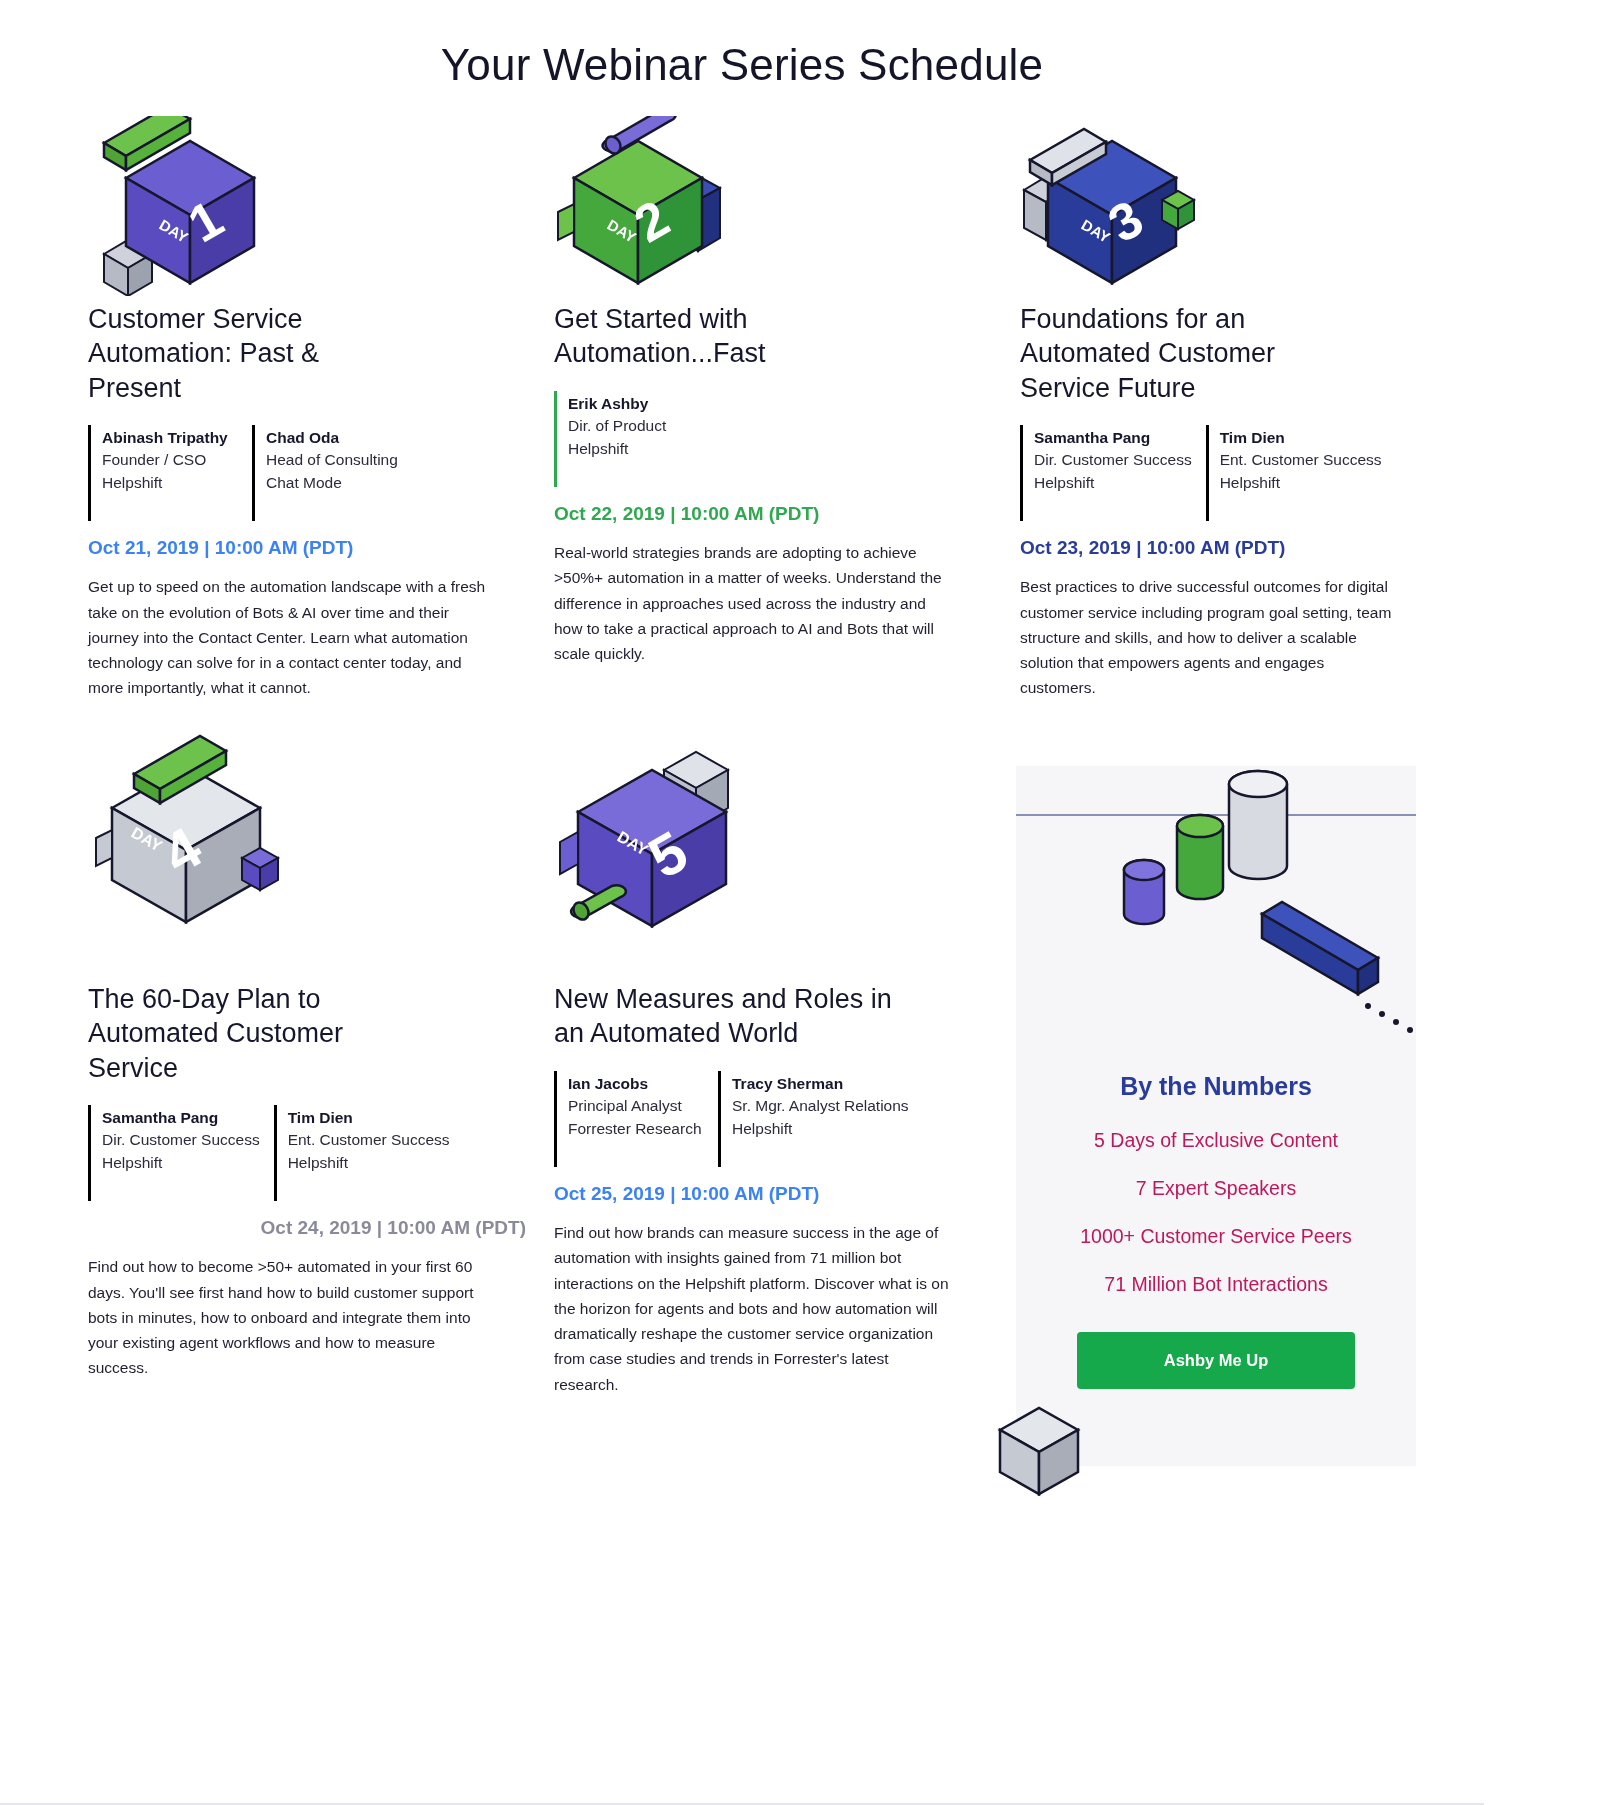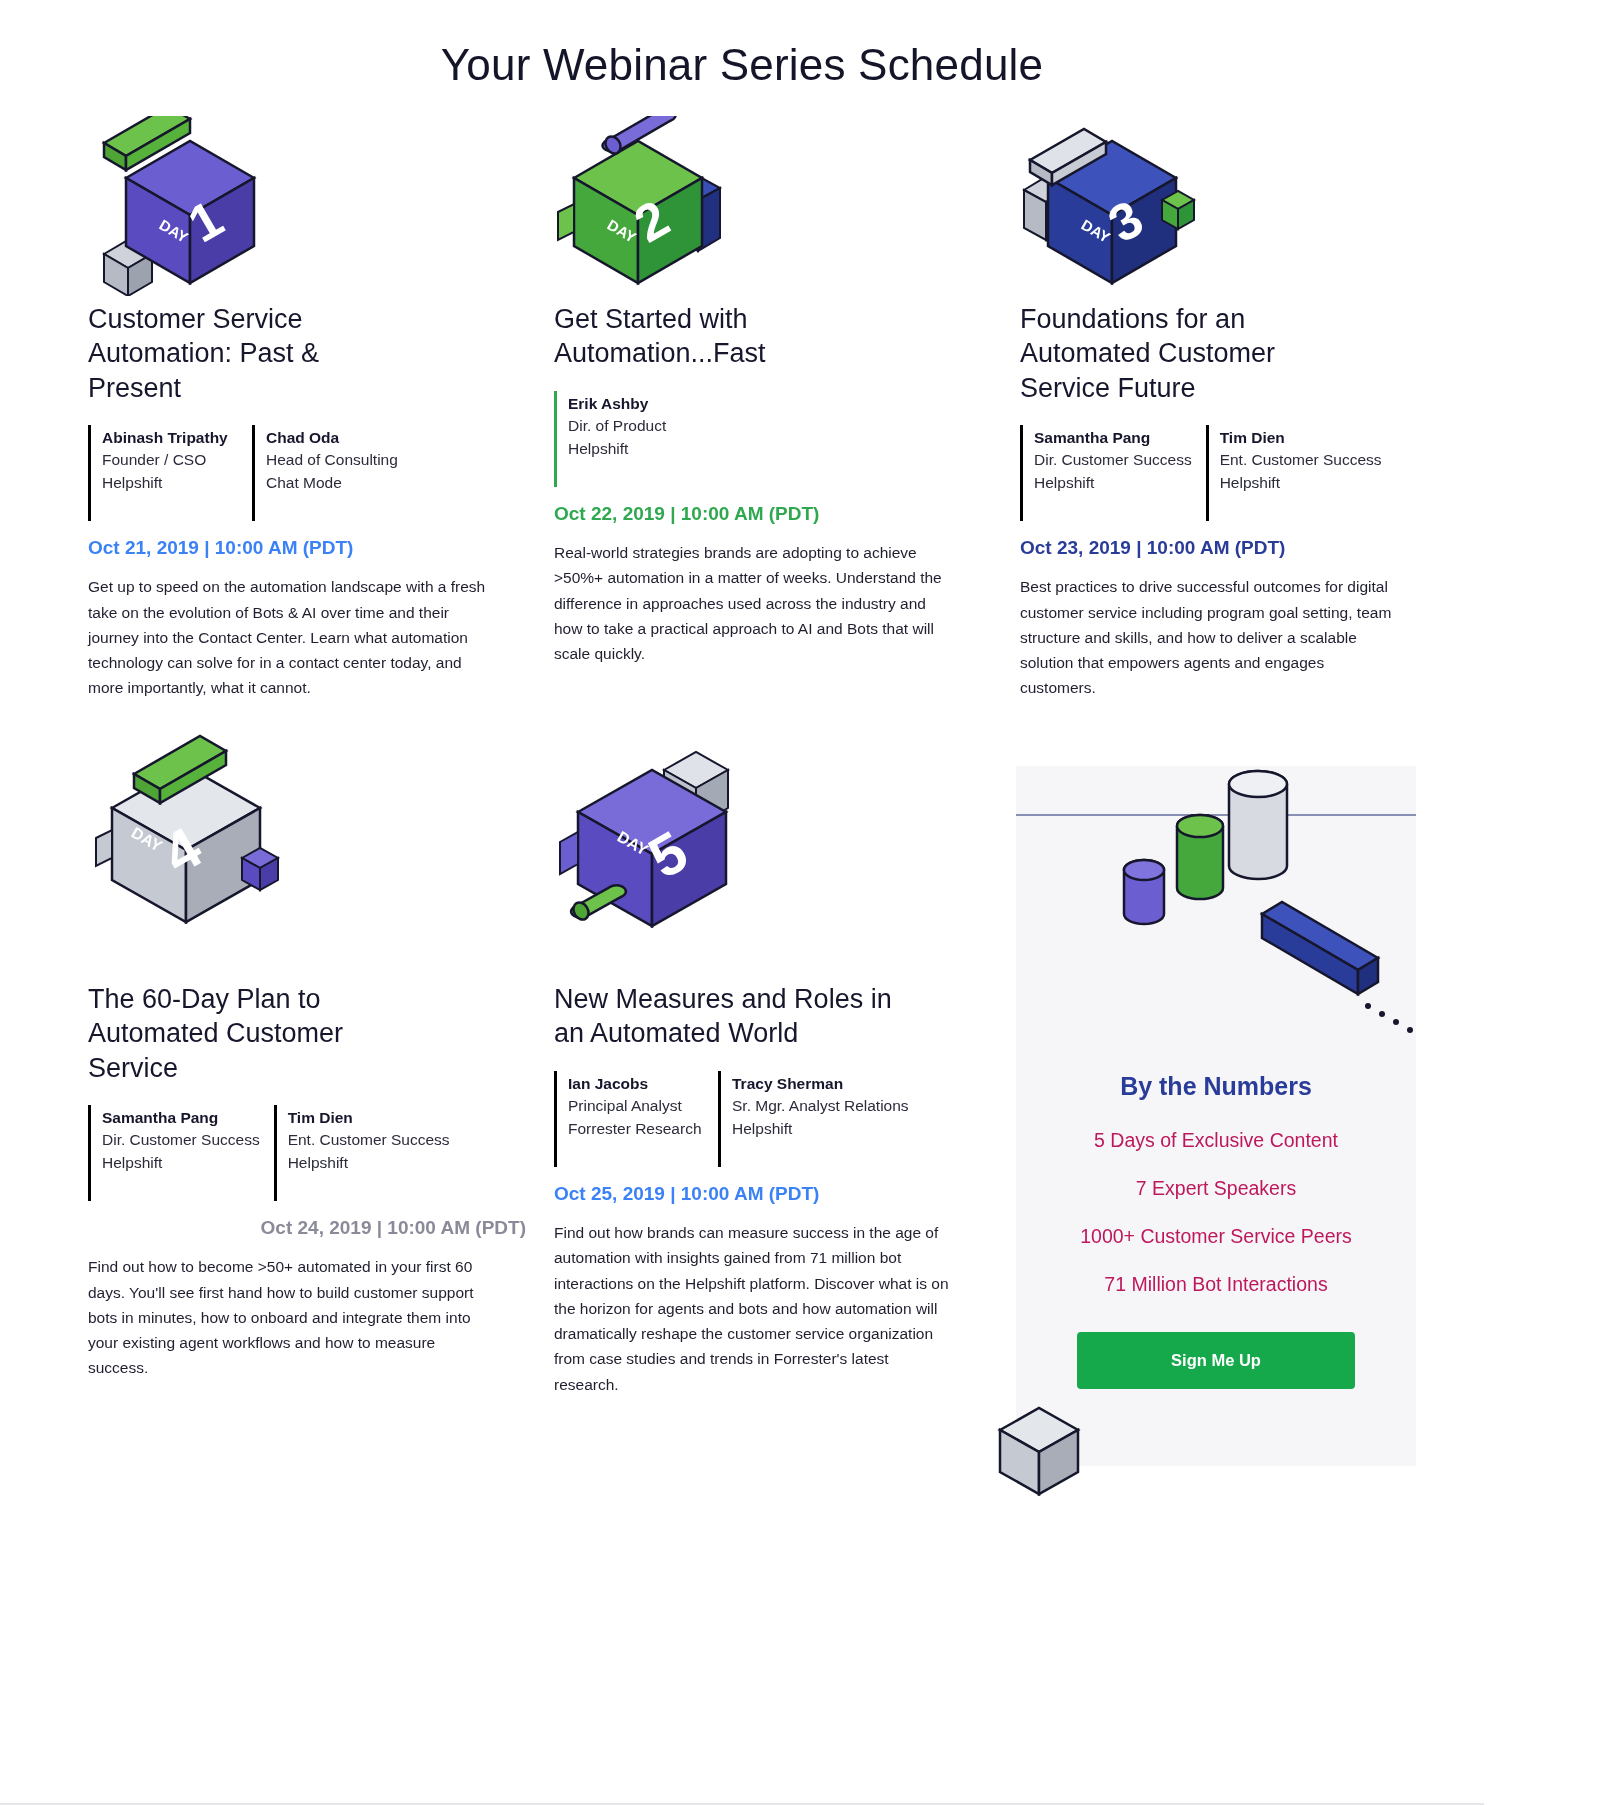--- a/index.html
+++ b/index.html
@@ -422,21 +422,21 @@
         </svg>
       </div>
 
       <div class="numbers-title">By the Numbers</div>
       <ul class="numbers-list">
         <li>5 Days of Exclusive Content</li>
         <li>7 Expert Speakers</li>
         <li>1000+ Customer Service Peers</li>
         <li>71 Million Bot Interactions</li>
       </ul>
-      <button class="signup-btn">Sign Me Up</button>
+      <button class="signup-btn">Ashby Me Up</button>
 
       <div class="bottom-cube">
         <svg width="90" height="100" viewBox="0 0 90 100">
           <polygon points="6,30 45,8 84,30 45,52" fill="#e3e6eb" stroke="#16162c" stroke-width="2.5"></polygon>
           <polygon points="6,30 6,72 45,94 45,52" fill="#c5c9d2" stroke="#16162c" stroke-width="2.5"></polygon>
           <polygon points="84,30 84,72 45,94 45,52" fill="#a8adb8" stroke="#16162c" stroke-width="2.5"></polygon>
         </svg>
       </div>
     </div>
 

